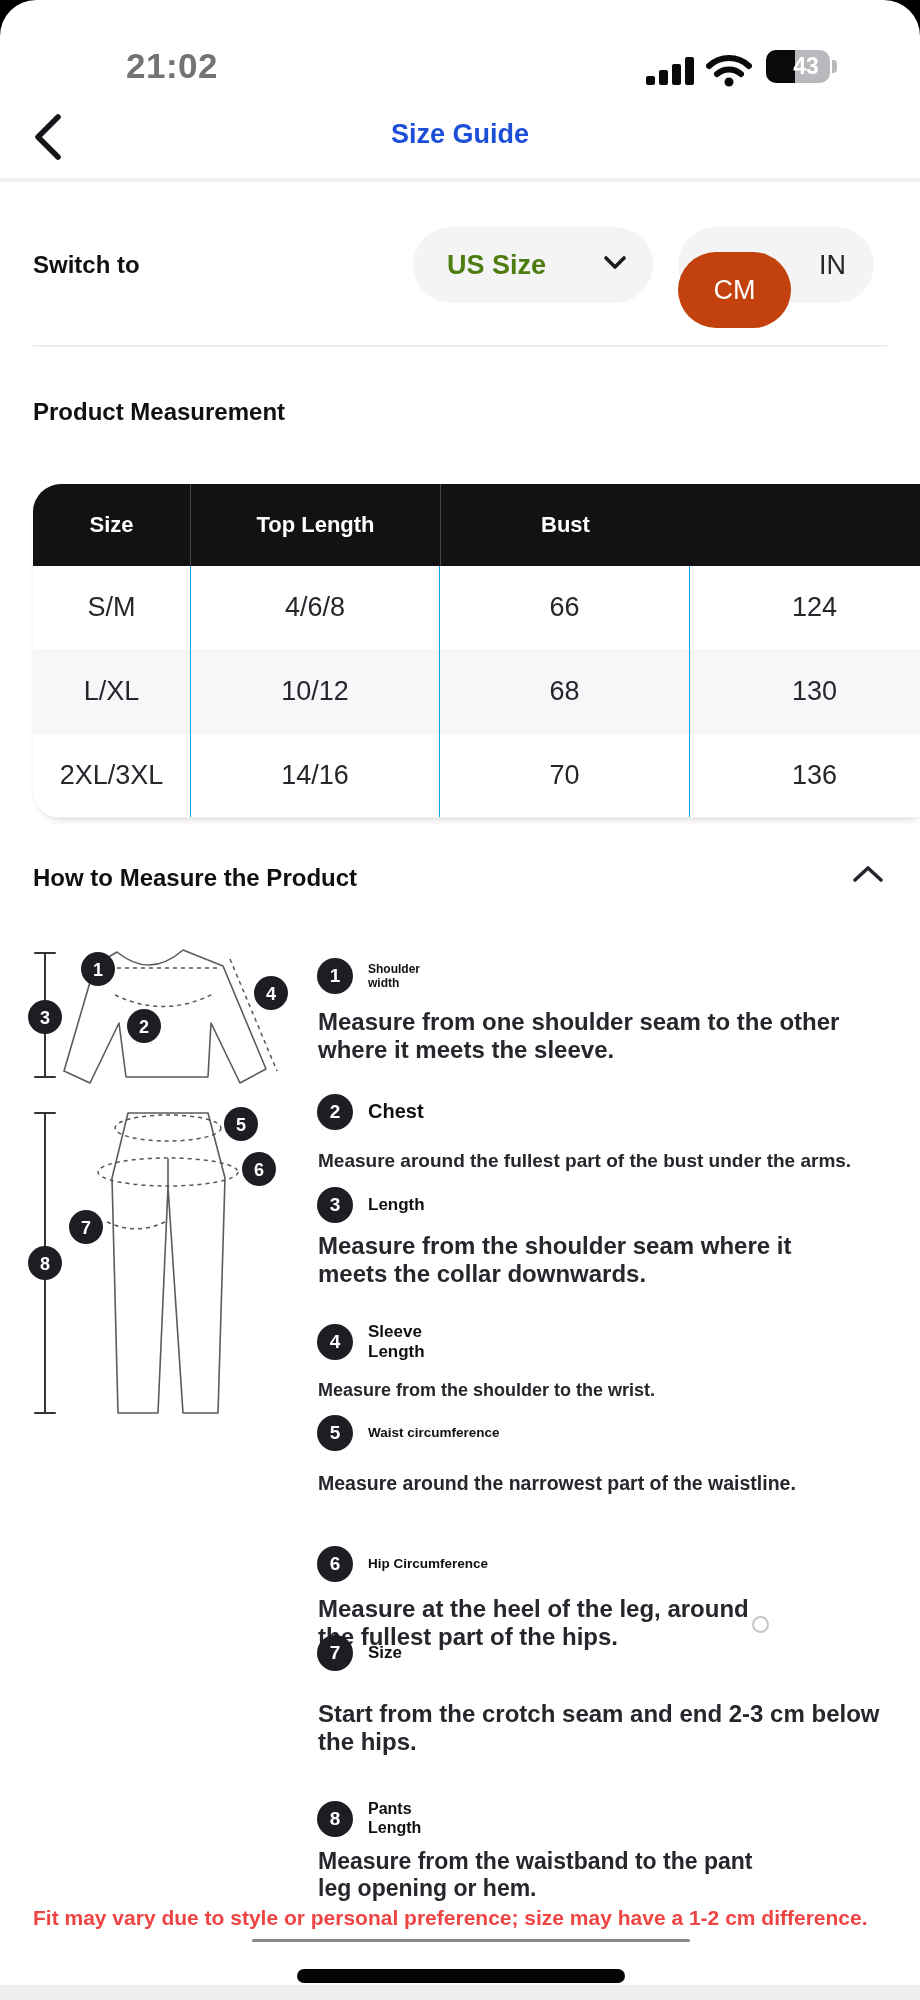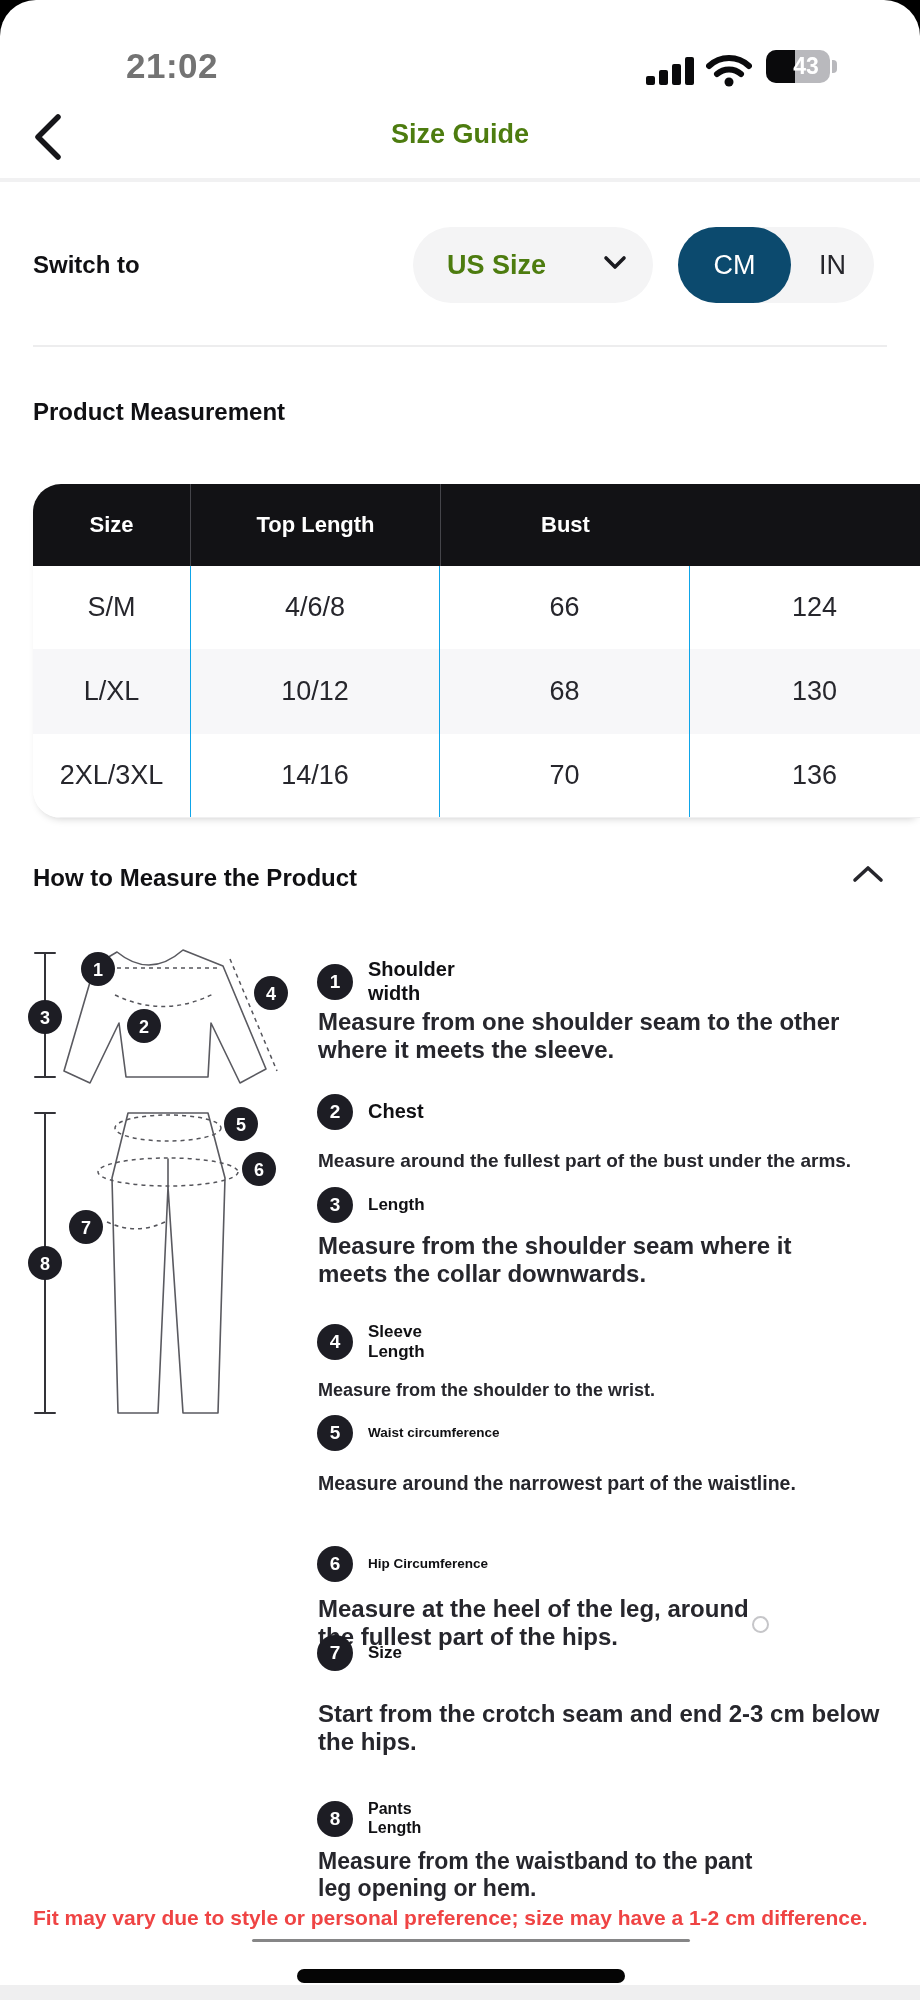--- a/index.html
+++ b/index.html
@@ -13,31 +13,31 @@
   .time{left:126px;top:46px;font-size:35px;font-weight:700;letter-spacing:.5px;color:#737373;}
   .sig{left:646px;top:57px;}
   .wifi{left:706px;top:55px;}
   .batt{left:766px;top:50px;width:64px;height:33px;border-radius:10px;background:#b9b9bd;overflow:hidden;}
   .batt .lvl{position:absolute;left:0;top:0;width:29px;height:33px;background:#0a0a0c;}
   .batt .pct{position:absolute;left:8px;top:0;width:64px;height:33px;line-height:33px;text-align:center;
     color:#fff;font-size:23px;font-weight:700;letter-spacing:0;}
   .batt-cap{left:832px;top:60px;width:5px;height:13px;background:#b9b9bd;border-radius:0 4px 4px 0;}
   
   .back{left:28px;top:112px;}
-  .title{left:0;top:119px;width:920px;text-align:center;font-size:27px;font-weight:700;color:#4d7c0f;}
+  .title{left:0;top:119px;width:920px;text-align:center;font-size:27px;font-weight:700;color:#1d4ed8;}
   .nav-divider{left:0;top:178px;width:920px;height:4px;background:#f1f1f2;}
   
   .switch-label{left:33px;top:251px;font-size:24px;font-weight:700;color:#101013;}
   .pill{height:76px;border-radius:38px;background:#f4f4f5;}
   .us-pill{left:413px;top:227px;width:240px;display:flex;align-items:center;cursor:pointer;}
   .us-pill .val{margin-left:34px;font-size:27px;font-weight:700;color:#4d7c0f;}
   .us-pill svg{position:absolute;right:26px;top:28px;}
   .toggle{left:678px;top:227px;width:196px;display:flex;}
   .tg-opt{width:98px;height:76px;line-height:76px;text-align:center;font-size:27px;color:#26262c;cursor:pointer;}
-  .tg-opt.sel{width:113px;border-radius:38px;background:#0c4a6e;color:#fff;font-weight:500;}
+  .tg-opt.sel{width:113px;border-radius:38px;background:#c2410c;color:#fff;font-weight:500;margin-top:25px;}
   .tg-opt.unsel{width:83px;}
   .divider2{left:33px;top:345px;width:854px;height:2px;background:#ededee;}
   
   .sec-title{left:33px;top:398px;font-size:24px;font-weight:700;color:#101013;}
   .tbl-wrap{left:33px;top:484px;width:887px;overflow:hidden;border-radius:28px 0 0 28px;
     box-shadow:0 5px 8px -5px rgba(0,0,0,.22);}
   .tbl{width:906px;}
   .trow{display:flex;}
   .trow .c{box-sizing:border-box;display:flex;align-items:center;justify-content:center;text-align:center;}
   .c1{width:157px;} .c2{width:249px;} .c3{width:250px;} .c4{width:250px;}
@@ -192,21 +192,21 @@
         <circle cx="31" cy="328" r="17" fill="#1d1d24"></circle>
           <text x="31" y="335" fill="#fff">8</text>
       </g>
     </svg>
   </div>
 
   <div id="mi-root">
       <div class="mi" style="top: 958px;">
         <div class="mi-head">
           <div class="badge">1</div>
-          <div class="mi-label" style="font-size: 20px; max-width: 120px;">Shoulder<br>width</div>
+          <div class="mi-label" style="font-size: 12px; max-width: 120px;">Shoulder<br>width</div>
         </div>
         <div class="mi-desc" style="top: 50px; font-size: 24px; width: 600px;">Measure from one shoulder seam to the other<br>where it meets the sleeve.</div>
       </div>
       <div class="mi" style="top: 1094px;">
         <div class="mi-head">
           <div class="badge">2</div>
           <div class="mi-label" style="font-size: 20px; max-width: 320px;">Chest</div>
         </div>
         <div class="mi-desc" style="top: 56px; font-size: 19px; width: 640px;">Measure around the fullest part of the bust under the arms.</div>
       </div>

